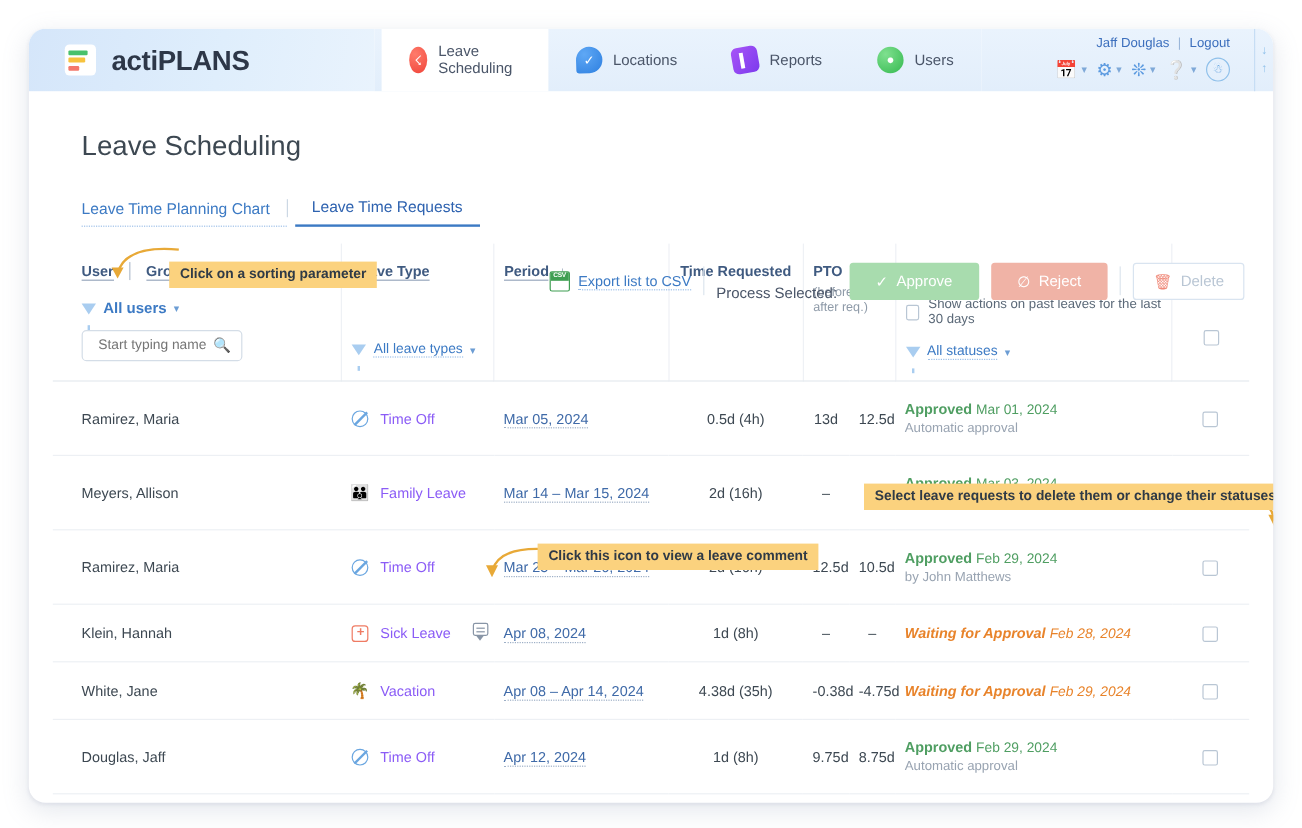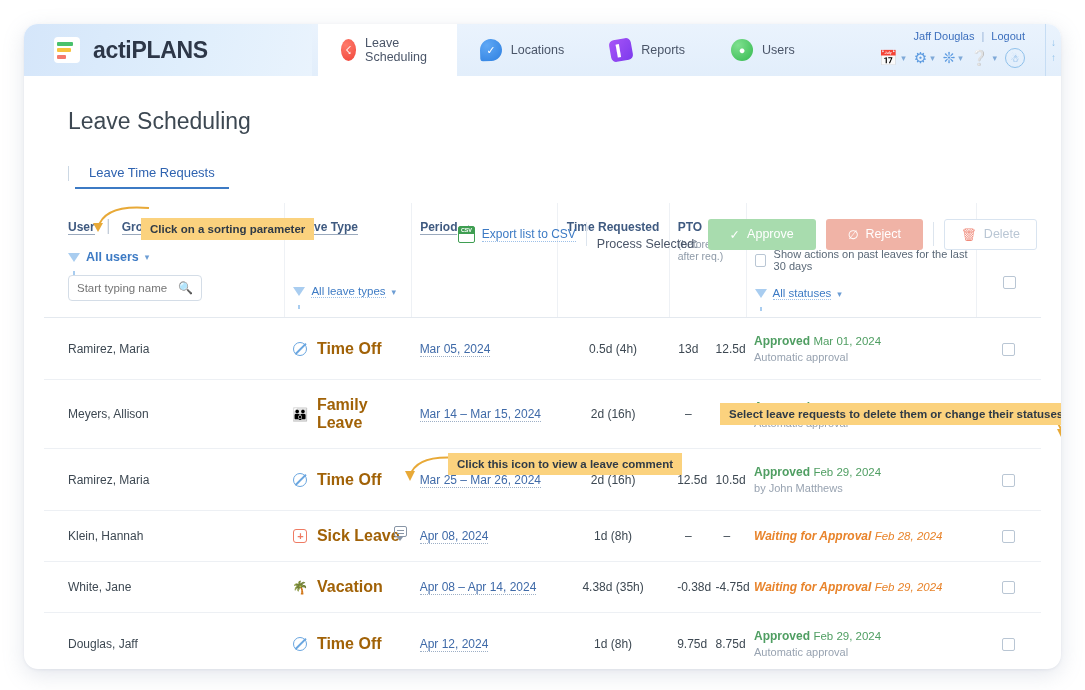--- a/index.html
+++ b/index.html
@@ -223,21 +223,21 @@
   .search-box {
     margin-top: 11px;
     width: 134px; height: 26px;
     border:1px solid #d4dde7; border-radius:4px;
     display:flex;align-items:center;justify-content:space-between;
     padding: 0 8px;
     background:#fff;
   }
   .search-box input {
     border:none;outline:none;font-size:11.5px;color:#8e9aa8;width:100px;
-    font-family:"Liberation Sans", sans-serif;background:transparent;
+    font-family:"Liberation Sans", sans-serif;background:transparent;text-align:center;
   }
   .mag { font-size:12px;color:#4f8fd4; }
 
   .chk {
     width:13px;height:13px;border:1px solid #b9c6d4;border-radius:2px;
     background:#fff;display:inline-block;vertical-align:middle;cursor:pointer;
   }
   .chk-row { display:flex;align-items:center;gap:8px;margin-top:13px; }
   .chk-lbl { font-size:11px;color:#5a6877; }
 
@@ -262,21 +262,21 @@
   }
   .ico-timeoff::after{
     content:'';position:absolute;left:-1px;top:5px;width:15px;height:1.5px;
     background:#6aa6e0;transform:rotate(-45deg);
   }
   .ico-sick {
     width:14px;height:14px;border:1.5px solid #ef7b63;border-radius:3px;
     display:flex;align-items:center;justify-content:center;
     color:#ef7b63;font-size:11px;font-weight:bold;line-height:9px;
   }
-  .type-txt { font-size:16px;color:#a16207;font-weight:bold; }
+  .type-txt { font-size:12px;color:#8b5cf6;font-weight:normal; }
   .cmt-ico {
     position:absolute; left:101px; top:-1px;
     width:13px;height:11px;border:1.3px solid #8895a6;border-radius:2px;
     cursor:pointer;
   }
   .cmt-ico::after{
     content:'';position:absolute;left:2px;top:10px;
     border-left:3px solid transparent;border-right:3px solid transparent;
     border-top:4px solid #8895a6;
   }
@@ -366,20 +366,21 @@
         <span>↑</span>
       </div>
     </div>
   </div>
 
   <div class="page">
 
     <h1 class="page-title">Leave Scheduling</h1>
 
     <div class="tabs">
+      <div class="tab">Leave Time Planning Chart</div>
       <div class="tab-div"></div>
       <div class="tab active">Leave Time Requests</div>
     </div>
 
     <div class="toolbar">
       <div class="csv-btn">
         <div class="csv-ico">
             <span>CSV</span>
           </div>
         <span class="csv-txt">Export list to CSV</span>

